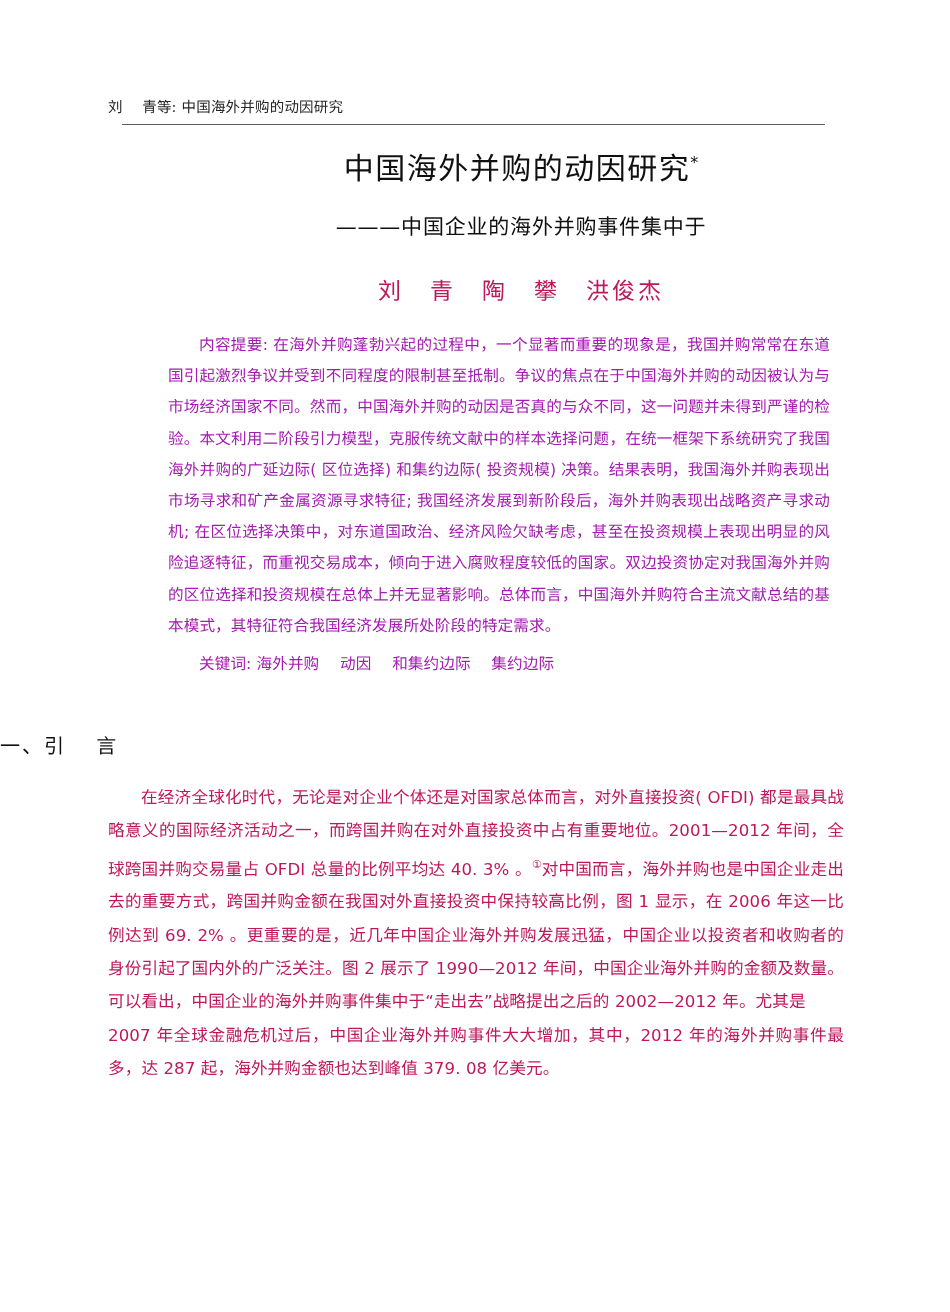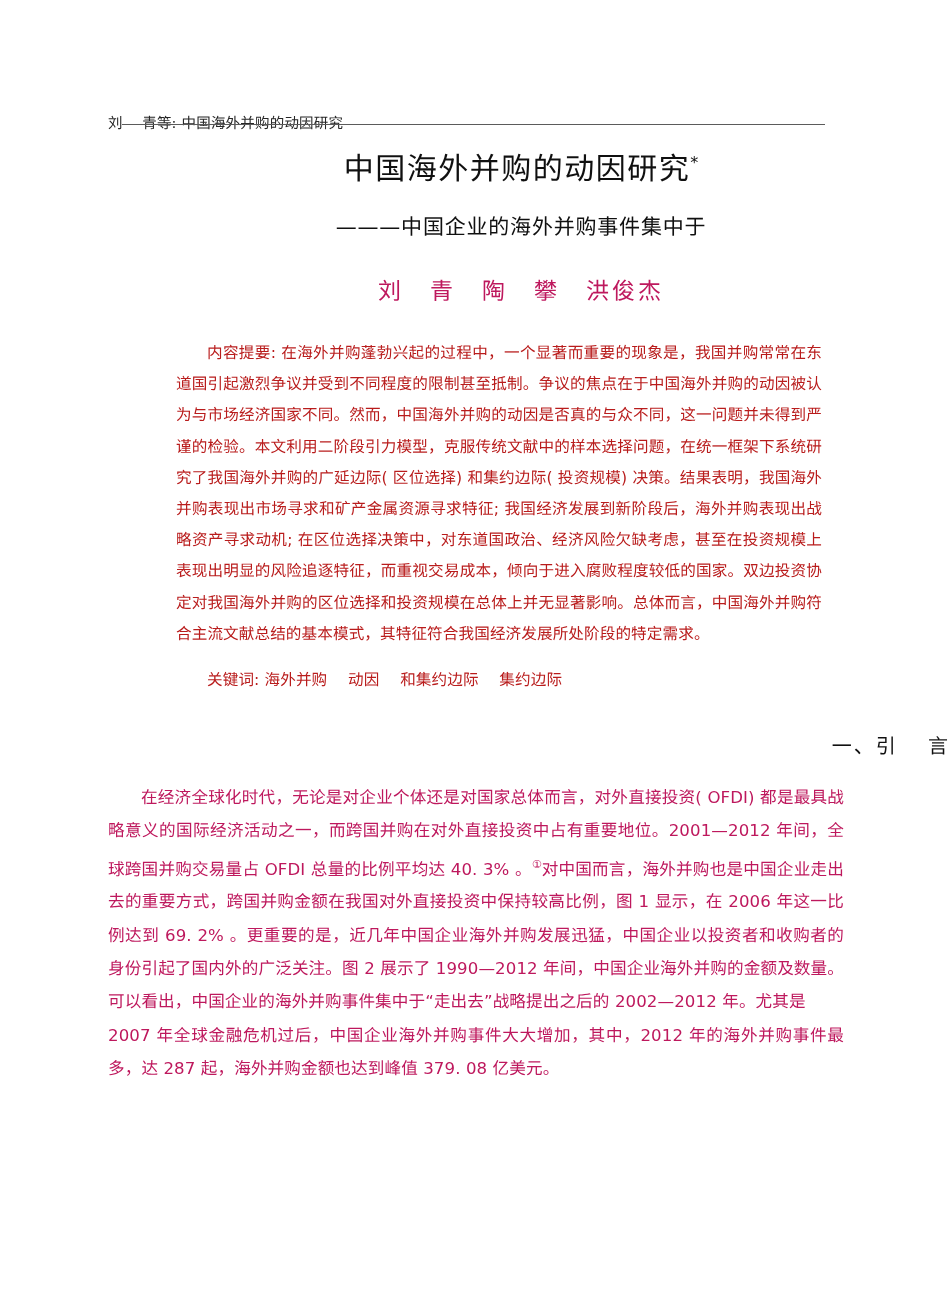--- a/index.html
+++ b/index.html
@@ -23,21 +23,21 @@
     top: 0;
     width: 950px;
     height: 1312px;
     overflow: hidden;
   }
 
   
   .running-head {
     position: absolute;
     left: 108px;
-    top: 111px;
+    top: 95px;
     width: 720px;
     font-size: 14.5px;
     letter-spacing: 0.2px;
     color: #262626;
     white-space: pre;
   }
   .header-rule {
     position: absolute;
     left: 122px;
     top: 124px;
@@ -86,43 +86,43 @@
   }
 
   
   .abstract {
     position: absolute;
     left: 168px;
     top: 330px;
     width: 662px;
   }
   .abstract p {
-    margin: 8px;
+    margin: 0;
     font-size: 15.6px;
     line-height: 31.2px;
     text-align: justify;
     text-justify: inter-character;
     letter-spacing: 0.1px;
-    color: #b91c1c;
+    color: #a21caf;
   }
   .abstract p.abstract-body {
     text-indent: 31px;
   }
   .abstract p.keywords {
     text-indent: 31px;
     padding-top: 7px;
   }
 
   
   .section-heading {
     position: absolute;
     left: 0;
     top: 730px;
     width: 950px;
-    text-align: right;
+    text-align: left;
     font-size: 20px;
     letter-spacing: 2px;
     color: #101010;
   }
 
   
   .body-text {
     position: absolute;
     left: 108px;
     top: 781px;

